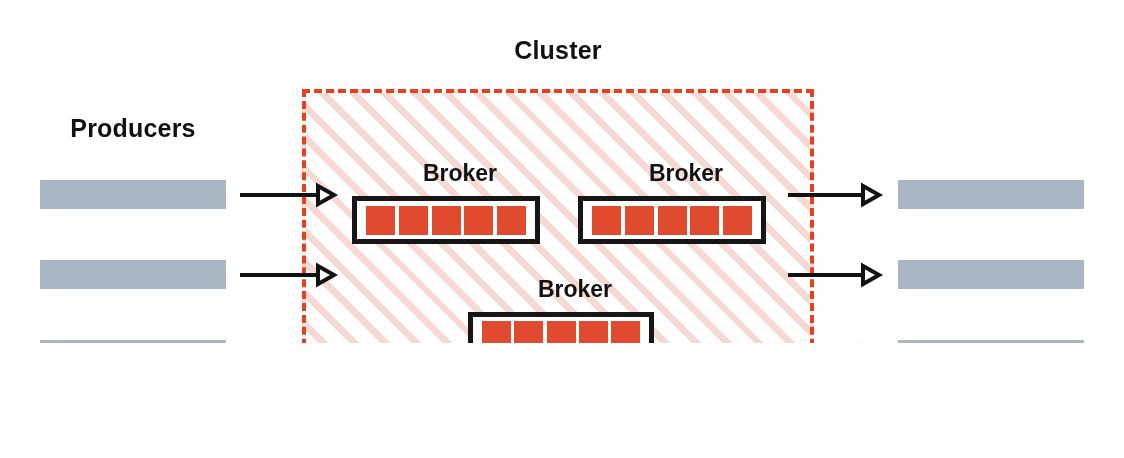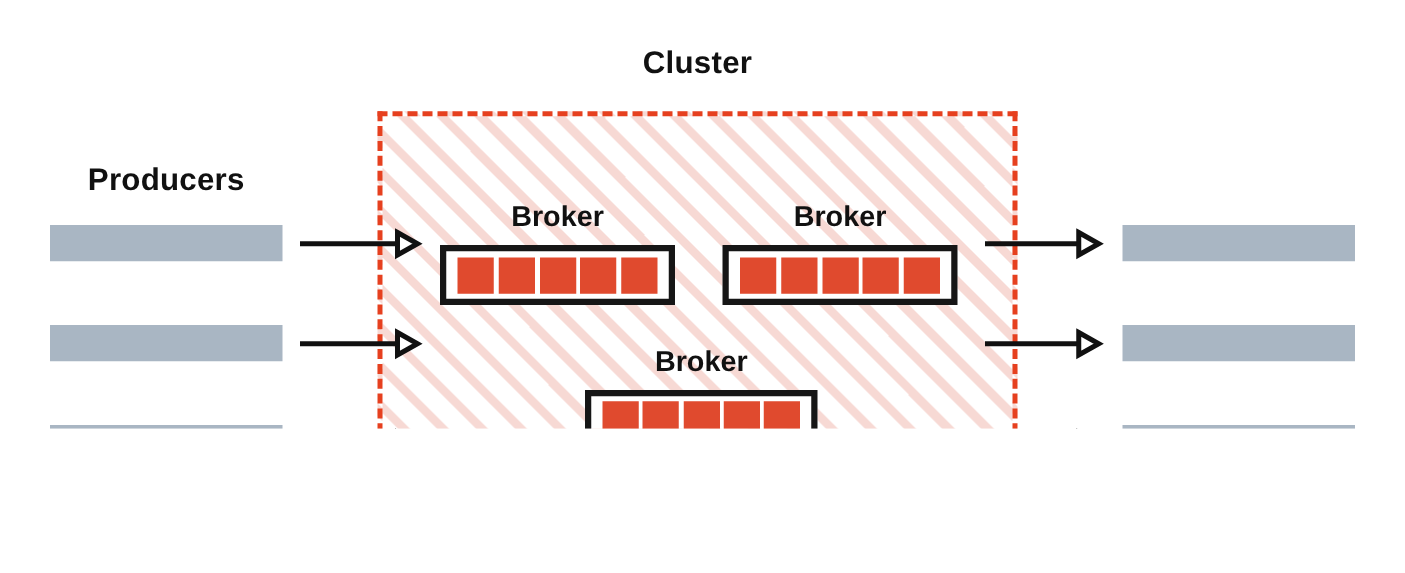--- a/index.html
+++ b/index.html
@@ -54,20 +54,21 @@
       #ffffff 0px,
       #ffffff 15px,
       #f7d9d4 15px,
       #f7d9d4 22px
     );
   }
 
   
   .broker {
     position: absolute;
+    padding-left: 28px;
   }
   .broker-label {
     position: absolute;
     left: 0;
     right: 0;
     top: -36px;
     text-align: center;
     font-size: 23px;
     font-weight: 700;
     color: #111111;
@@ -99,21 +100,21 @@
   }
   .arrow svg { display: block; overflow: visible; }
 </style>
 </head>
 <body>
 
 <div id="canvas">
 
   <div class="label label-lg" style="left:302px; top:36px; width:512px;">Cluster</div>
 
-  <div class="label label-lg" style="left:40px; top:130px; width:186px;">Producers</div>
+  <div class="label label-lg" style="left:40px; top:114px; width:186px;">Producers</div>
 
 
   <div class="endpoint-bar" style="left:40px; top:180px;"></div>
   <div class="endpoint-bar" style="left:40px; top:260px;"></div>
   <div class="endpoint-bar" style="left:40px; top:340px;"></div>
 
   <div class="endpoint-bar" style="left:898px; top:180px;"></div>
   <div class="endpoint-bar" style="left:898px; top:260px;"></div>
   <div class="endpoint-bar" style="left:898px; top:340px;"></div>
 

